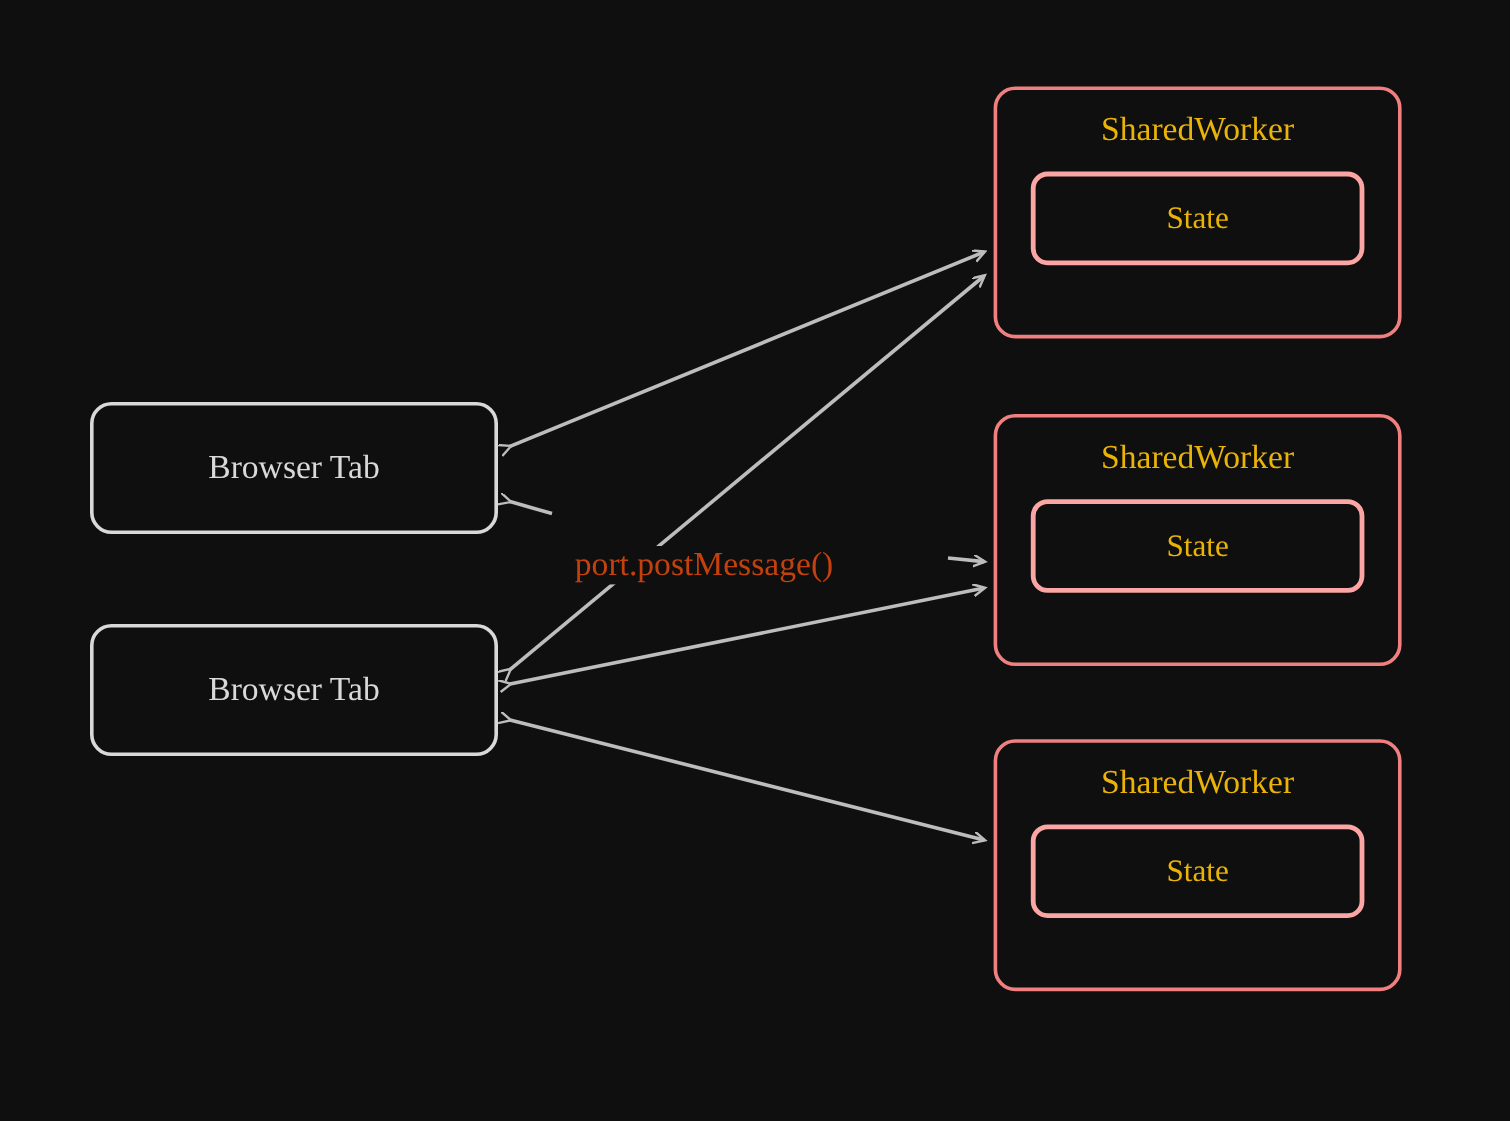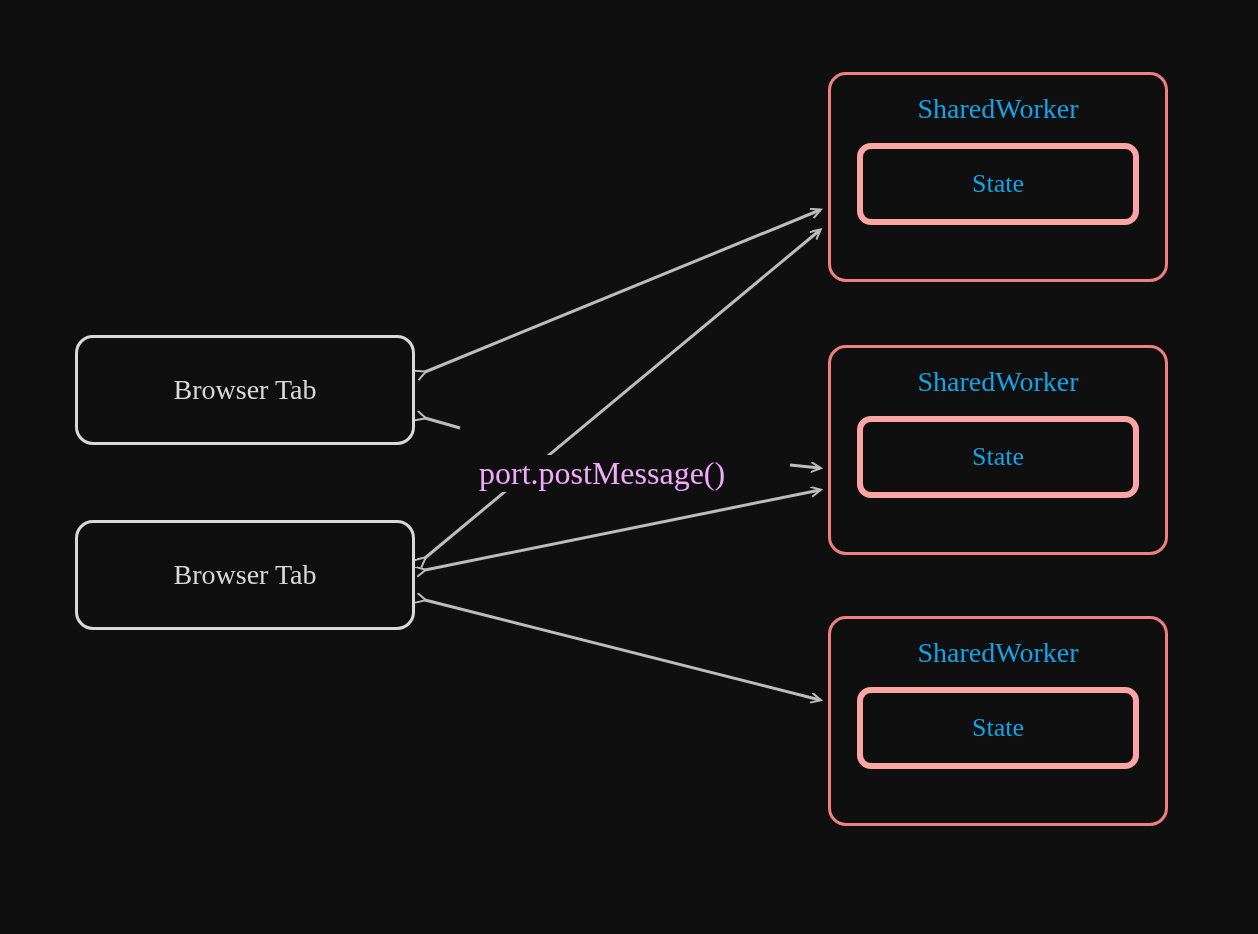--- a/index.html
+++ b/index.html
@@ -30,43 +30,43 @@
   }
   .tab {
     width: 340px;
     height: 110px;
     align-items: center;
   }
   .worker {
     width: 340px;
     height: 210px;
     border-color: #f08080;
-    color: #0ea5e9;
+    color: #eab308;
     padding-top: 18px;
     flex-direction: column;
     justify-content: flex-start;
     gap: 18px;
   }
   .worker .title {
     font-size: 28px;
   }
   .state {
     width: 270px;
     height: 70px;
-    border: 6px solid #fca5a5;
+    border: 4px solid #fca5a5;
     border-radius: 14px;
     display: flex;
     align-items: center;
     justify-content: center;
     font-size: 26px;
   }
   .edge-label {
     position: absolute;
-    font-size: 32px;
-    color: #f0abfc;
+    font-size: 28px;
+    color: #c2410c;
     background: #0f0f0f;
     padding: 0 4px;
   }
   svg.arrows {
     position: absolute;
     top: 0; left: 0;
     width: 1258px;
     height: 934px;
     pointer-events: none;
   }

